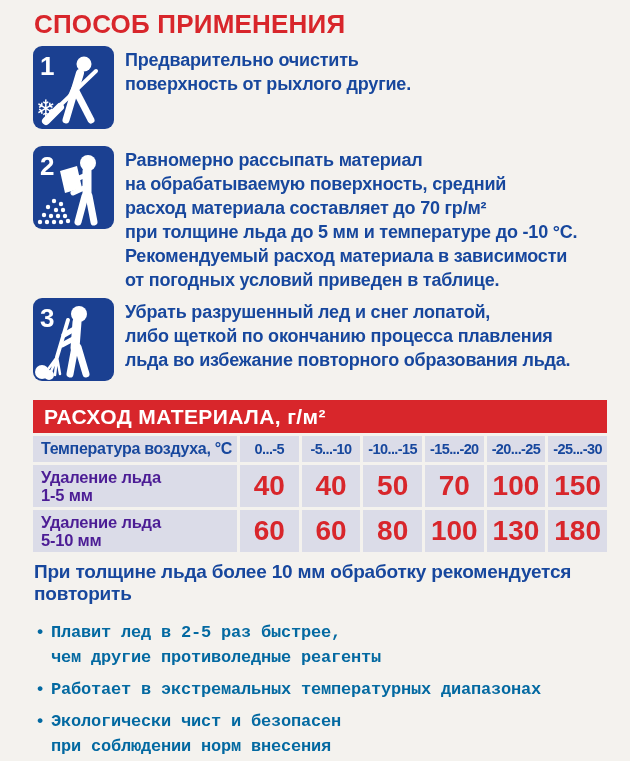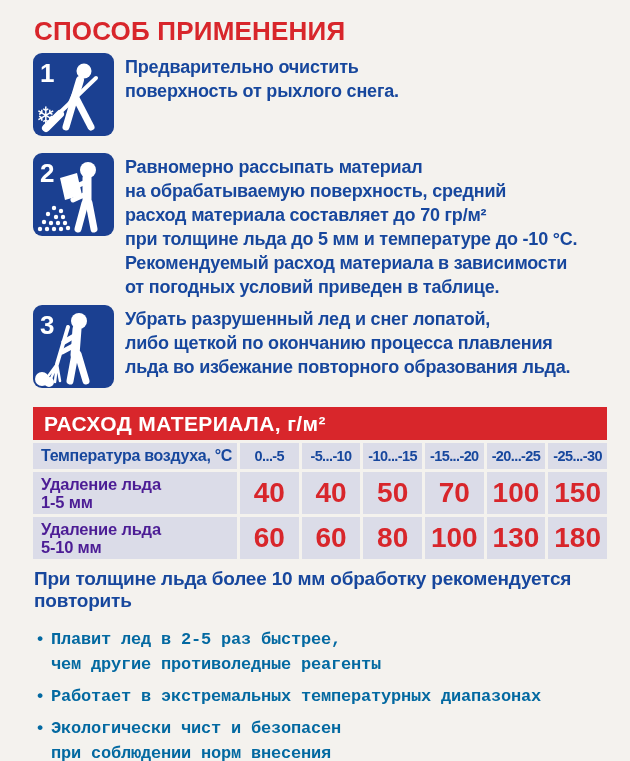--- a/index.html
+++ b/index.html
@@ -1,20 +1,20 @@
 <!DOCTYPE html>
 <html><head>
 <meta charset="utf-8">
 <style>
   html,body{margin:0;padding:0;background:#f4f2ee;}
   .page{
     position:relative;
     width:630px;height:761px;
     box-sizing:border-box;
-    padding:18px 23px 0 33px;
+    padding:11px 23px 0 33px;
     overflow:hidden;
     background:#f4f2ee;
     font-family:"Liberation Sans","DejaVu Sans",sans-serif;
     font-weight:bold;
   }
   .h-red{
     margin:0 0 9px 1px;
     font-size:26px;line-height:26px;
     color:#d8262b;letter-spacing:.2px;
   }
@@ -101,21 +101,21 @@
         <circle cx="51" cy="18" r="7.5" fill="#ffffff"></circle>
         <path d="M47 27 L41 47" stroke="#ffffff" stroke-width="8" fill="none" stroke-linecap="round"></path>
         <path d="M41 47 L33 74" stroke="#ffffff" stroke-width="7" fill="none" stroke-linecap="round"></path>
         <path d="M43 45 L58 74" stroke="#ffffff" stroke-width="7" fill="none" stroke-linecap="round"></path>
         <path d="M46 31 L37 51" stroke="#ffffff" stroke-width="5" fill="none" stroke-linecap="round"></path>
         <path d="M17 69 L63 25" stroke="#ffffff" stroke-width="4" fill="none" stroke-linecap="round"></path>
         <path d="M13 75 L27 61" stroke="#ffffff" stroke-width="8" fill="none" stroke-linecap="round"></path>
       </svg>
     </div>
     <p class="step-text">Предварительно очистить
-поверхность от рыхлого снега.</p>
+поверхность от рыхлого другие.</p>
   </div>
 
   <div class="step step-2">
     <div class="step-icon">
       <svg viewBox="0 0 81 83">
         <rect x="0" y="0" width="81" height="83" rx="9" fill="#1b4091"></rect>
         <text x="7" y="29" class="ico-num">2</text>
         <circle cx="55" cy="17" r="8" fill="#ffffff"></circle>
         <path d="M54 25 L54 51" stroke="#ffffff" stroke-width="9" fill="none" stroke-linecap="round"></path>
         <path d="M52 50 L45 76" stroke="#ffffff" stroke-width="7" fill="none" stroke-linecap="round"></path>

